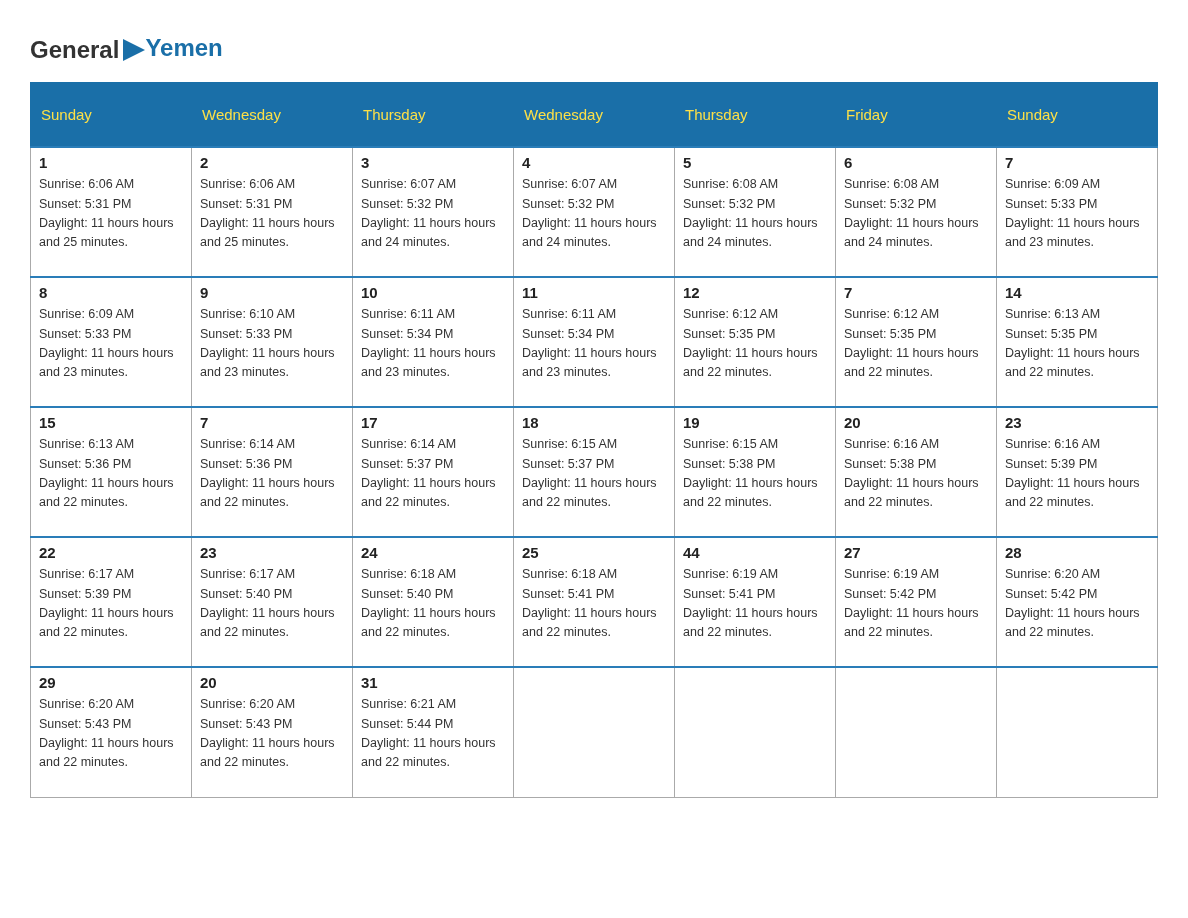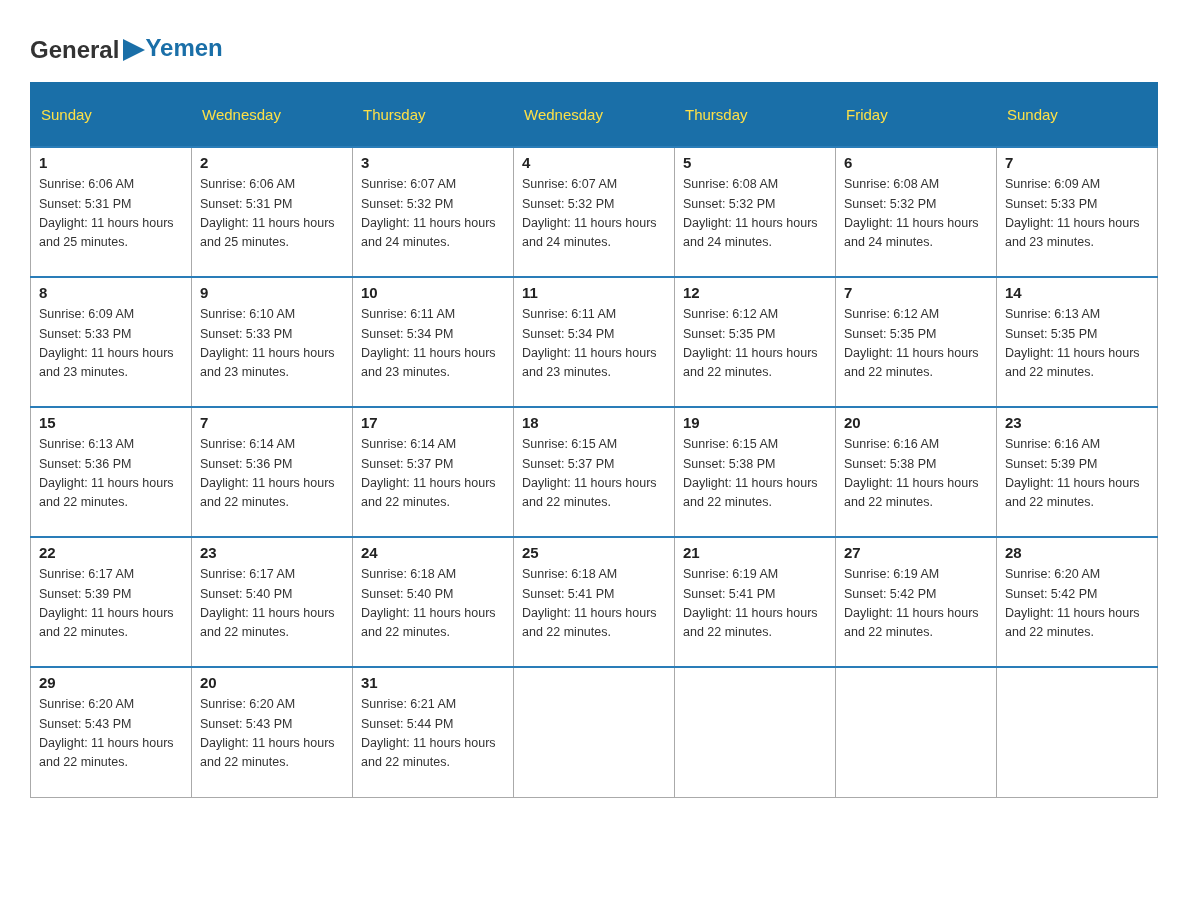--- a/index.html
+++ b/index.html
@@ -230,21 +230,21 @@
         </td>
         <td>
           <span class="day-number">24</span>
           <div class="day-info">Sunrise: 6:18 AM<br>Sunset: 5:40 PM<br>Daylight: 11 hours hours<br>and 22 minutes.</div>
         </td>
         <td>
           <span class="day-number">25</span>
           <div class="day-info">Sunrise: 6:18 AM<br>Sunset: 5:41 PM<br>Daylight: 11 hours hours<br>and 22 minutes.</div>
         </td>
         <td>
-          <span class="day-number">21</span>
+          <span class="day-number">44</span>
           <div class="day-info">Sunrise: 6:19 AM<br>Sunset: 5:41 PM<br>Daylight: 11 hours hours<br>and 22 minutes.</div>
         </td>
         <td>
           <span class="day-number">27</span>
           <div class="day-info">Sunrise: 6:19 AM<br>Sunset: 5:42 PM<br>Daylight: 11 hours hours<br>and 22 minutes.</div>
         </td>
         <td>
           <span class="day-number">28</span>
           <div class="day-info">Sunrise: 6:20 AM<br>Sunset: 5:42 PM<br>Daylight: 11 hours hours<br>and 22 minutes.</div>
         </td>

